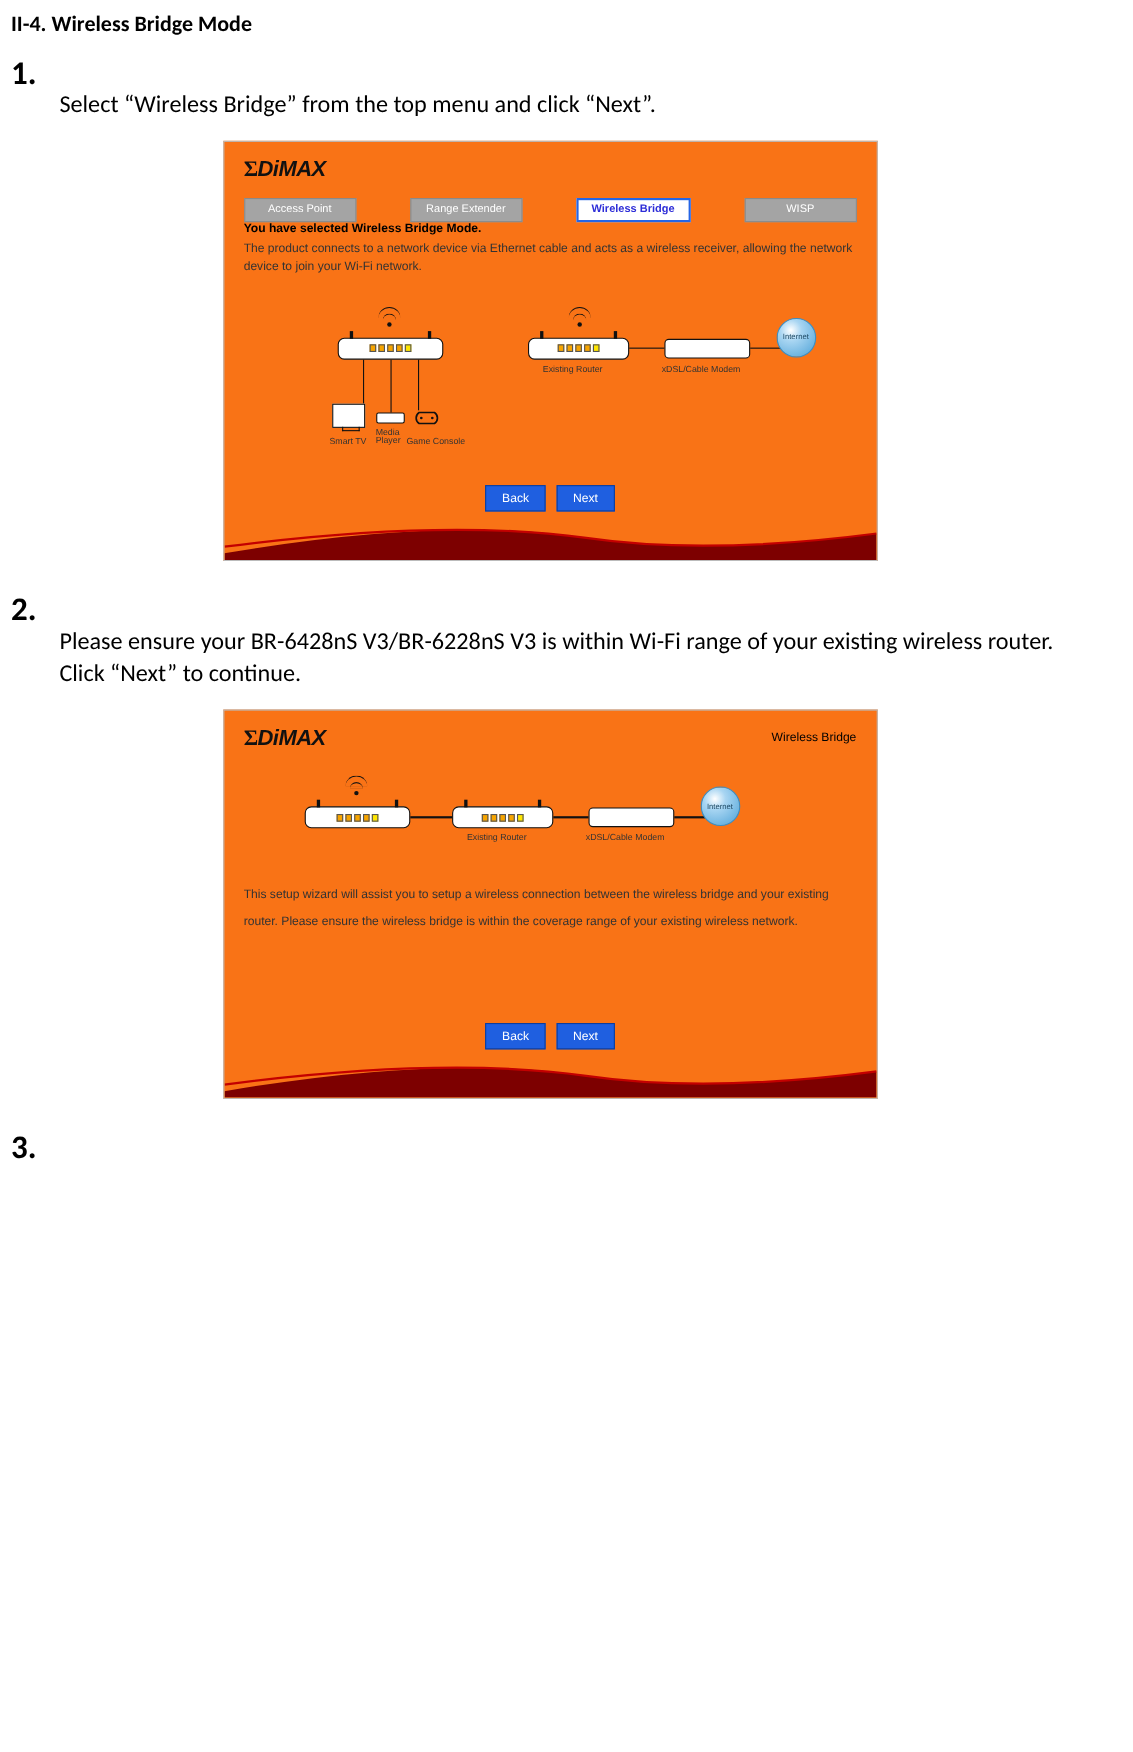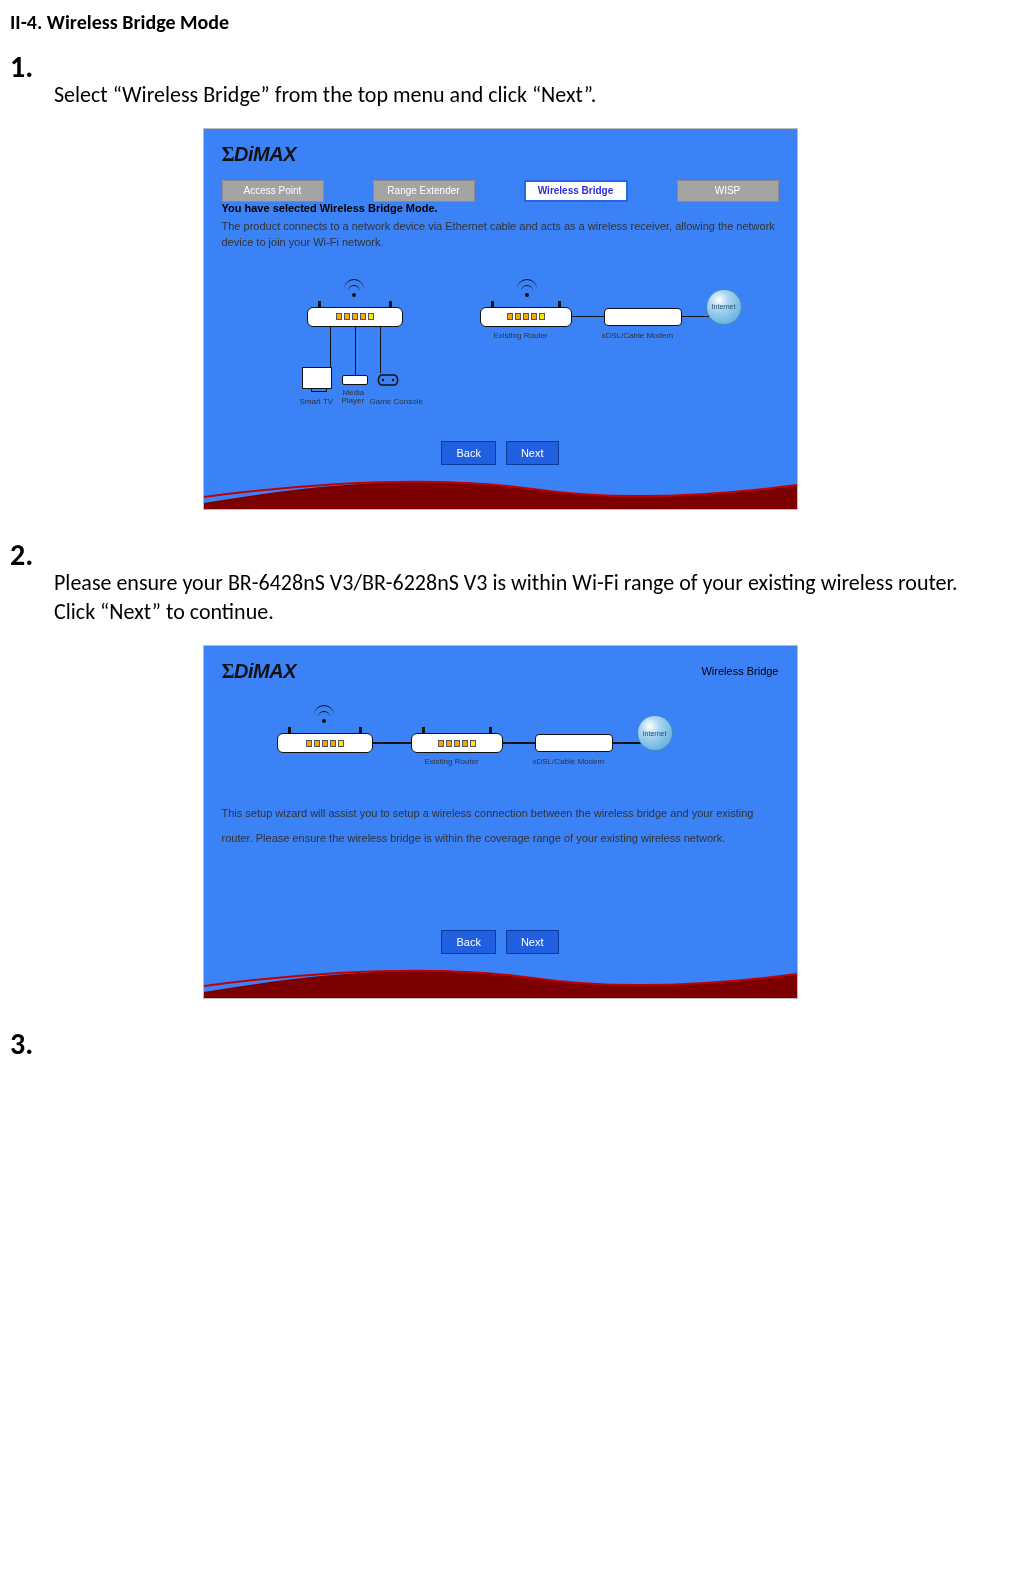--- a/index.html
+++ b/index.html
@@ -37,21 +37,21 @@
   .figure-wrap {
     display: flex;
     justify-content: center;
     margin: 18px 0 30px 0;
   }
 
   
   .panel {
     width: 595px;
     border: 1px solid #bbb;
-    background: #3b82f6;
+    background: #f97316;
     font-family: "Segoe UI", Arial, sans-serif;
     font-size: 11px;
     color: #333;
     position: relative;
     overflow: hidden;
   }
   .panel-body { padding: 14px 18px 0 18px; }
   .logo {
     font-weight: 800;
     font-style: italic;
@@ -157,21 +157,21 @@
   .modem {
     width: 78px; height: 18px;
     background: #fff; border: 1.5px solid #111;
     border-radius: 4px; position: absolute;
   }
 
   .sub-label {
     position: absolute;
     font-size: 8px;
     color: #333;
-    text-align: right;
+    text-align: left;
     white-space: nowrap;
   }
 
   .wifi-icon {
     position: absolute;
     width: 20px; height: 18px;
   }
   .wifi-icon::before {
     content: "";
     position: absolute; left: 8px; bottom: 0;

